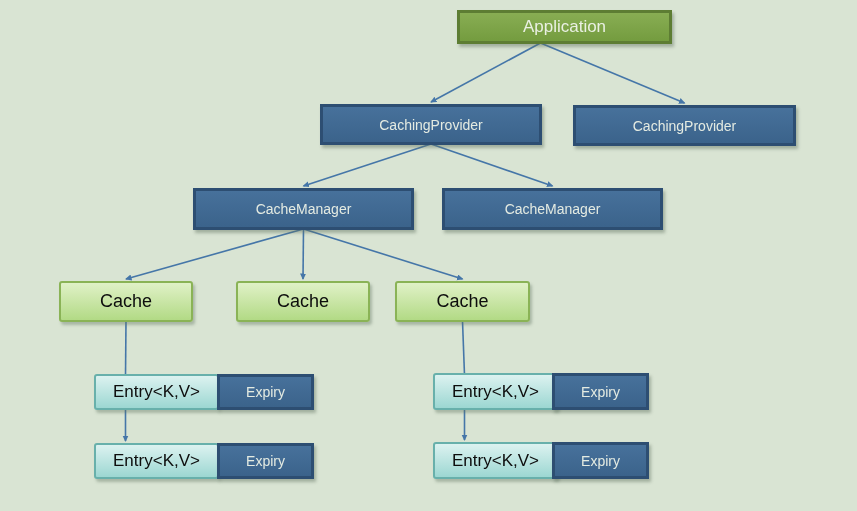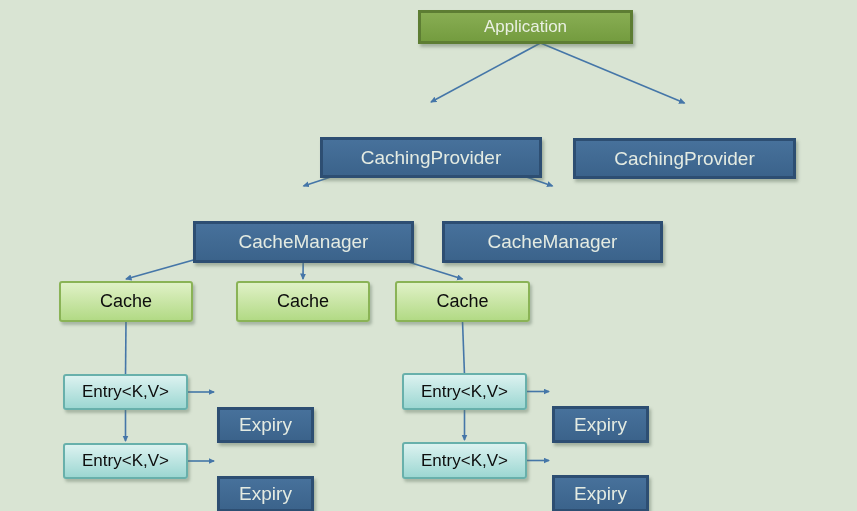--- a/index.html
+++ b/index.html
@@ -30,40 +30,40 @@
     background: linear-gradient(#88ad53, #749c3f);
     border: 3px solid #5d7d33;
     color: #eaf0e3;
     font-size: 17px;
     box-shadow: 2px 3px 3px rgba(96,114,96,0.45);
   }
   .node.blue {
     background: linear-gradient(#47719b, #3b638b);
     border: 3px solid #2d4e72;
     color: #e4ebe2;
-    font-size: 19px;
+    font-size: 14px;
     box-shadow: 2px 3px 3px rgba(96,114,96,0.45);
-    margin-top: 33px;
   }
   .node.lightgreen {
     background: linear-gradient(#e0f1c7, #b2da85);
     border: 2px solid #8ab356;
     border-radius: 3px;
     color: #0d0d0d;
     font-size: 18px;
     box-shadow: 2px 3px 3px rgba(96,114,96,0.40);
     text-align: center;
   }
   .node.cyan {
     background: linear-gradient(#dcf2f0, #9cd7d2);
     border: 2px solid #68b0ab;
     border-radius: 3px;
     color: #0d0d0d;
     font-size: 17px;
     box-shadow: 2px 3px 3px rgba(96,114,96,0.40);
+    margin-left: 31px;
   }
 </style>
 </head>
 <body style="background: rgb(217, 228, 211);">
 
 <div id="canvas">
 
   <svg id="edges" xmlns="http://www.w3.org/2000/svg">
     <defs>
       <marker id="arrowhead" markerWidth="8" markerHeight="8" refX="5.5" refY="3" orient="auto" markerUnits="userSpaceOnUse">
@@ -80,21 +80,21 @@
       <line x1="126" y1="321" x2="125.5" y2="376" class="edge" stroke="#4576a8"></line>
       <line x1="462.5" y1="321" x2="464.5" y2="375" class="edge" stroke="#4576a8"></line>
       <line x1="125.5" y1="409" x2="125.5" y2="441" class="edge" stroke="#4576a8" marker-end="url(#arrowhead)"></line>
       <line x1="464.5" y1="409" x2="464.5" y2="440" class="edge" stroke="#4576a8" marker-end="url(#arrowhead)"></line>
       <line x1="187" y1="392" x2="214" y2="392" class="edge" stroke="#4576a8" marker-end="url(#arrowhead)"></line>
       <line x1="187" y1="461" x2="214" y2="461" class="edge" stroke="#4576a8" marker-end="url(#arrowhead)"></line>
       <line x1="526" y1="391.5" x2="549" y2="391.5" class="edge" stroke="#4576a8" marker-end="url(#arrowhead)"></line>
       <line x1="526" y1="460.5" x2="549" y2="460.5" class="edge" stroke="#4576a8" marker-end="url(#arrowhead)"></line>
     </svg>
 
-  <div class="node green" style="left:418px; top:10px; width:215px; height:34px">Application</div>
+  <div class="node green" style="left:457px; top:10px; width:215px; height:34px">Application</div>
 
   <div class="node blue" style="left:320px; top:104px; width:222px; height:41px">CachingProvider</div>
 
   <div class="node blue" style="left:573px; top:105px; width:223px; height:41px">CachingProvider</div>
 
   <div class="node blue" style="left:193px; top:188px; width:221px; height:42px">CacheManager</div>
 
   <div class="node blue" style="left:442px; top:188px; width:221px; height:42px">CacheManager</div>
 
   <div class="node lightgreen" style="left:59px; top:281px; width:134px; height:41px">Cache</div>

